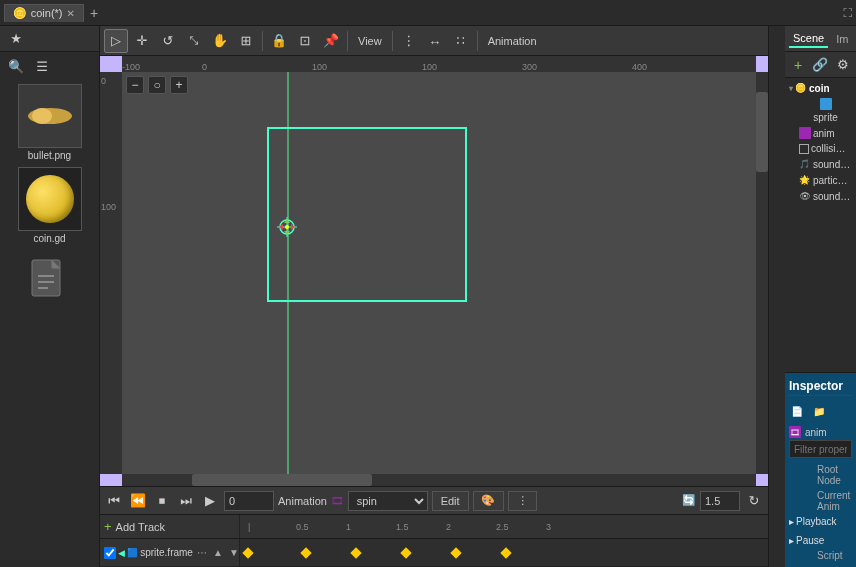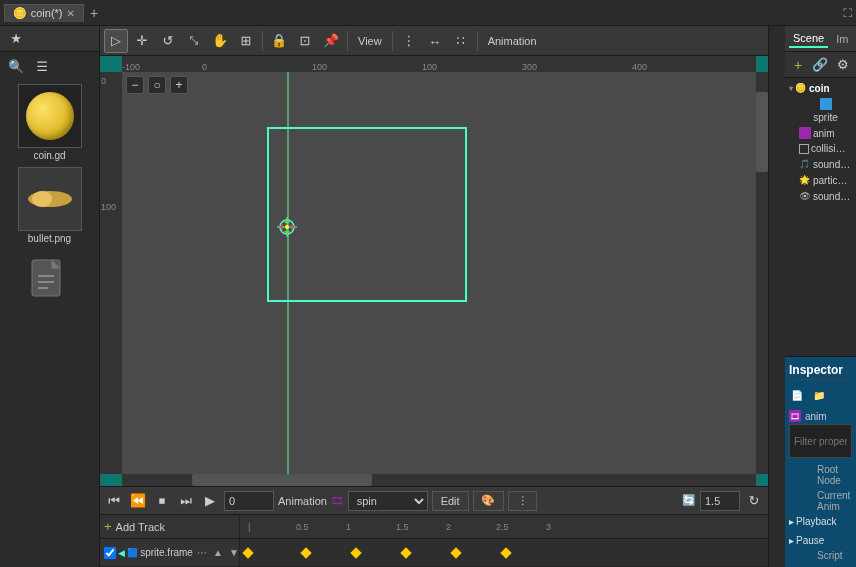--- a/index.html
+++ b/index.html
@@ -169,21 +169,21 @@
     .toolbar-label {
       color: #ccc;
       padding: 0 6px;
       cursor: pointer;
       font-size: 11px;
     }
 
     
     .canvas-area {
       flex: 1;
-      background: #0f766e;
+      background: #c4b5fd;
       position: relative;
       overflow: hidden;
     }
     .ruler-h {
       position: absolute;
       top: 0;
       left: 22px;
       right: 12px;
       height: 16px;
       background: #333;
@@ -515,21 +515,21 @@
     .inspector-title {
       font-size: 12px;
       font-weight: bold;
       color: #fff;
       margin-bottom: 6px;
       padding: 2px 0;
       border-bottom: 1px solid #444;
     }
     .inspector-filter {
       width: 100%;
-      height: 34px;
+      height: 18px;
       background: #222;
       border: 1px solid #444;
       color: #ccc;
       font-size: 10px;
       padding: 0 4px;
       margin-bottom: 4px;
     }
     .inspector-row {
       display: flex;
       align-items: center;
@@ -596,34 +596,34 @@
     <div class="left-panel-toolbar">
       <button class="toolbar-btn">★</button>
     </div>
     <div class="left-panel-search">
       <button class="toolbar-btn">🔍</button>
       <button class="toolbar-btn">☰</button>
     </div>
     <div class="left-panel-content">
 
       <div class="asset-item">
-        <div class="asset-thumb dark">
-          <div class="coin-visual"></div>
-        </div>
-        <span class="asset-label">coin.gd</span>
-      </div>
-
-      <div class="asset-item">
         <div class="asset-thumb">
           <svg width="48" height="24" viewBox="0 0 48 24">
             <ellipse cx="24" cy="12" rx="22" ry="8" fill="#c8a040"></ellipse>
             <ellipse cx="16" cy="12" rx="10" ry="8" fill="#e8c060"></ellipse>
           </svg>
         </div>
         <span class="asset-label">bullet.png</span>
+      </div>
+
+      <div class="asset-item">
+        <div class="asset-thumb dark">
+          <div class="coin-visual"></div>
+        </div>
+        <span class="asset-label">coin.gd</span>
       </div>
 
       <div class="asset-item">
         <div class="file-icon">
           <svg width="40" height="48" viewBox="0 0 40 48">
             <rect x="2" y="2" width="28" height="36" rx="2" fill="#555" stroke="#777" stroke-width="1"></rect>
             <polyline points="22,2 22,10 30,10" fill="#777" stroke="#777" stroke-width="1"></polyline>
             <line x1="8" y1="18" x2="24" y2="18" stroke="#888" stroke-width="2"></line>
             <line x1="8" y1="24" x2="24" y2="24" stroke="#888" stroke-width="2"></line>
             <line x1="8" y1="30" x2="18" y2="30" stroke="#888" stroke-width="2"></line>

